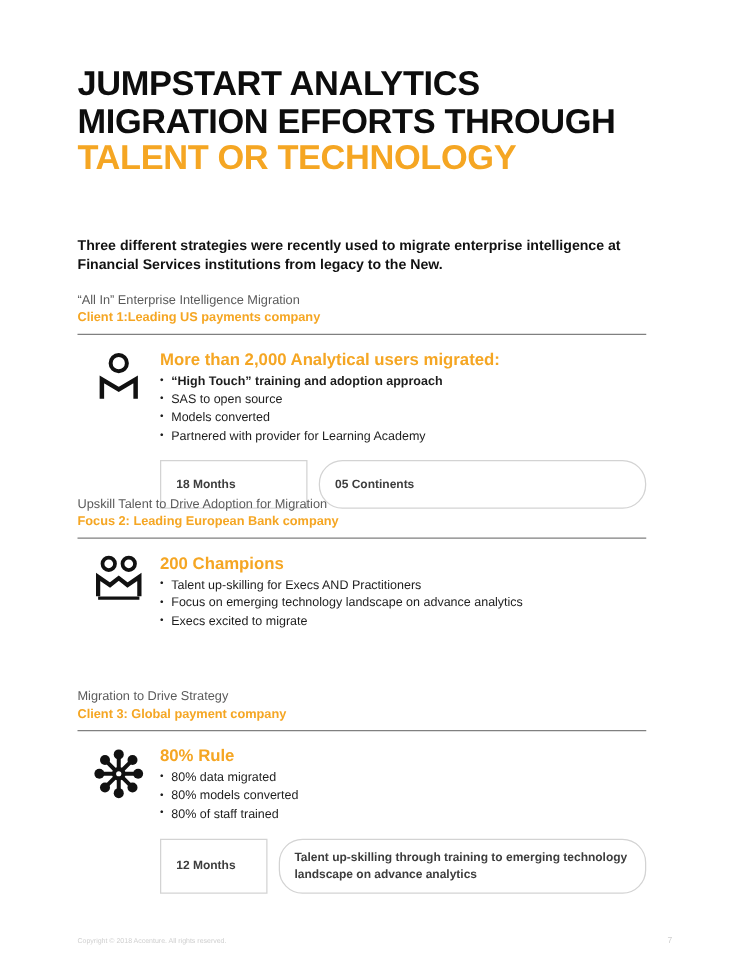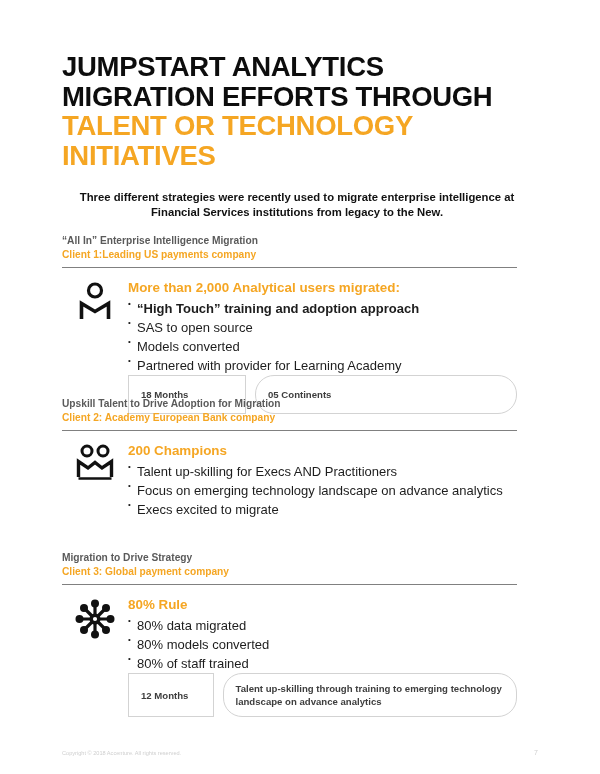--- a/index.html
+++ b/index.html
@@ -43,30 +43,29 @@
   
   .intro {
     position: absolute;
     left: 62px;
     top: 190px;
     width: 470px;
     font-size: 11.3px;
     font-weight: bold;
     line-height: 1.33;
     color: #111111;
-    text-align: center;
   }
 
   
   .section { position: absolute; left: 62px; width: 455px; }
   .section-1 { top: 234px; }
   .section-2 { top: 397px; }
   .section-3 { top: 551px; }
 
-  .sec-head { font-size: 10.2px; font-weight: bold; color: #5a5a5a; line-height: 1.38; }
+  .sec-head { font-size: 10.2px; font-weight: normal; color: #5a5a5a; line-height: 1.38; }
   .sec-client { font-size: 10.2px; font-weight: bold; color: #F5A623; line-height: 1.38; }
   .sec-rule {
     margin-top: 5px;
     border-top: 1.6px solid #808080;
     width: 455px;
     height: 0;
   }
 
   .sec-body { display: flex; margin-top: 12px; }
   .icon-cell {
@@ -80,38 +79,38 @@
 
   .stat-title {
     font-size: 13.4px;
     font-weight: bold;
     color: #F5A623;
     line-height: 1.15;
     margin-bottom: 3px;
   }
   .bullets { list-style: none; margin: 0; padding: 0; }
   .bullets li {
-    font-size: 13px;
+    font-size: 10px;
     color: #1d1d1d;
     line-height: 1.47;
     padding-left: 9px;
     position: relative;
   }
   .bullets li::before {
     content: "\2022";
     position: absolute;
     left: 0;
     top: -0.5px;
     font-size: 8px;
     color: #1d1d1d;
   }
   .bullets li.bold { font-weight: bold; }
 
   
-  .boxes { display: flex; gap: 9px; }
+  .boxes { display: flex; margin-top: 11px; gap: 9px; }
   .box {
     border: 1px solid #d3d3d3;
     box-sizing: border-box;
     display: flex;
     align-items: center;
     padding: 8px 12px;
     font-size: 9.6px;
     font-weight: bold;
     color: #3d3d3d;
     line-height: 1.38;
@@ -137,21 +136,20 @@
 </style>
 </head>
 <body>
 
 <div class="page">
 
   <div class="title-block">
     <div class="title-line dark">JUMPSTART ANALYTICS</div>
     <div class="title-line dark">MIGRATION EFFORTS THROUGH</div>
     <div class="title-line accent">TALENT OR TECHNOLOGY</div>
-    <div class="title-line accent">INITIATIVES</div>
   </div>
 
   <div class="intro">Three different strategies were recently used to migrate enterprise intelligence at Financial Services institutions from legacy to the New.</div>
 
   <div class="section section-1">
     <div class="sec-head">“All In” Enterprise Intelligence Migration</div>
     <div class="sec-client">Client 1:Leading US payments company</div>
     <div class="sec-rule"></div>
     <div class="sec-body">
       <div class="icon-cell">
@@ -171,21 +169,21 @@
         <div class="boxes">
           <div class="box box-sm">18 Months</div>
           <div class="box box-lg">05 Continents</div>
         </div>
       </div>
     </div>
   </div>
 
   <div class="section section-2">
     <div class="sec-head">Upskill Talent to Drive Adoption for Migration</div>
-    <div class="sec-client">Client 2: Academy European Bank company</div>
+    <div class="sec-client">Focus 2: Leading European Bank company</div>
     <div class="sec-rule"></div>
     <div class="sec-body">
       <div class="icon-cell">
         <svg width="38" height="38" viewBox="0 0 38 38" aria-hidden="true">
           <circle cx="11" cy="7" r="5" fill="none" stroke="#111" stroke-width="3"></circle>
           <circle cx="27" cy="7" r="5" fill="none" stroke="#111" stroke-width="3"></circle>
           <path d="M2.5 33 L2.5 17.5 L12 24 L19 18.5 L26 24 L35.5 17.5 L35.5 33" fill="none" stroke="#111" stroke-width="3.4" stroke-linecap="butt" stroke-linejoin="miter"></path>
           <path d="M2.5 34.5 L35.5 34.5" stroke="#111" stroke-width="2.6" fill="none"></path>
         </svg>
       </div>

